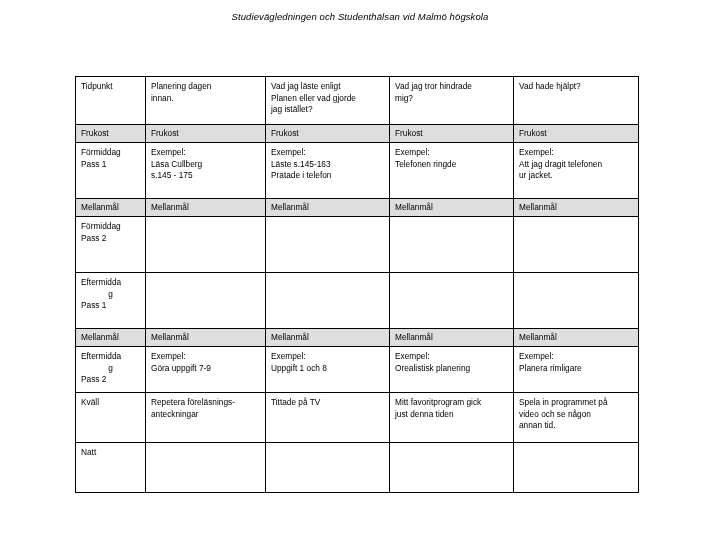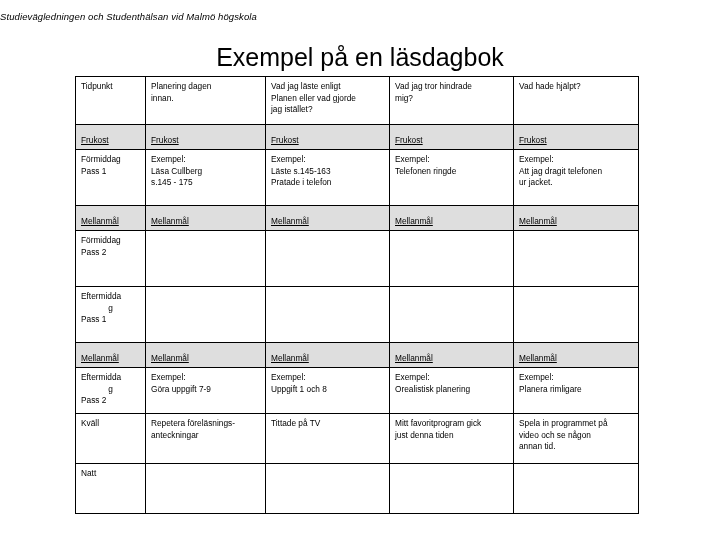--- a/index.html
+++ b/index.html
@@ -17,21 +17,21 @@
   .page {
     position: relative;
     width: 720px;
     height: 540px;
   }
   .doc-header {
     position: absolute;
     top: 11px;
     left: 0;
     width: 720px;
-    text-align: left;
+    text-align: center;
     font-size: 9.5px;
     font-style: italic;
     font-weight: normal;
     letter-spacing: 0.1px;
     line-height: 12px;
   }
   .doc-title {
     position: absolute;
     top: 42px;
     left: 0;
@@ -67,37 +67,36 @@
   }
   
   col.c0 { width: 70px; }
   col.c1 { width: 120px; }
   col.c2 { width: 124px; }
   col.c3 { width: 124px; }
   col.c4 { width: 125px; }
 
   
   tr.r-head td { height: 40px; }
-  tr.r-meal td  { height: 12px; padding-top: 10px; padding-bottom: 2px; text-decoration: underline; }
+  tr.r-meal td  { height: 12px; padding-top: 3px; padding-bottom: 2px; }
   tr.r-pass td  { height: 48px; margin-top: 48px; }
   tr.r-tall td  { height: 38px; }
   tr.r-kvall td { height: 42px; }
   tr.r-natt td  { height: 42px; }
 
   .cell-line { display: block; }
   .centerline { display: block; text-align: center; }
 </style>
 </head>
 <body>
 
 <div class="page">
 
   <div class="doc-header">Studievägledningen och Studenthälsan vid Malmö högskola</div>
 
-  <div class="doc-title">Exempel på en läsdagbok</div>
 
   <div class="table-wrap">
     <table class="dagbok">
       <colgroup>
         <col class="c0">
           <col class="c1">
           <col class="c2">
           <col class="c3">
           <col class="c4">
       </colgroup>

